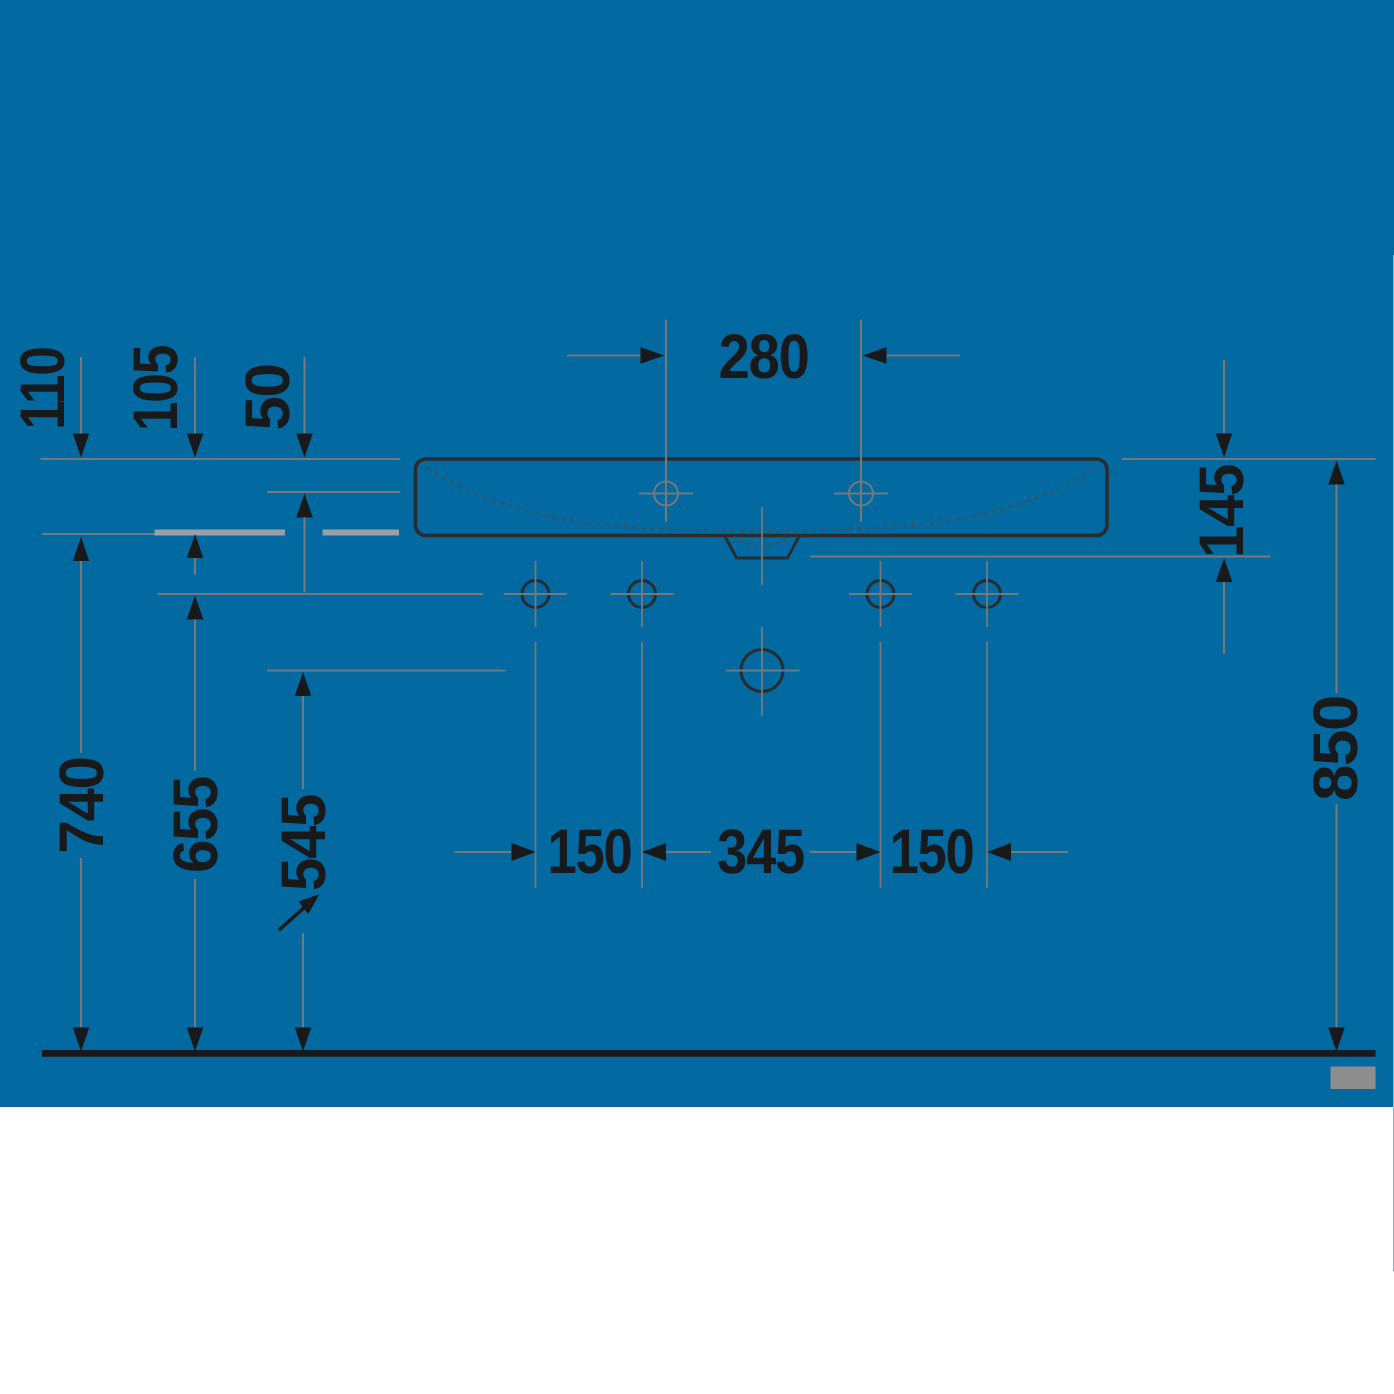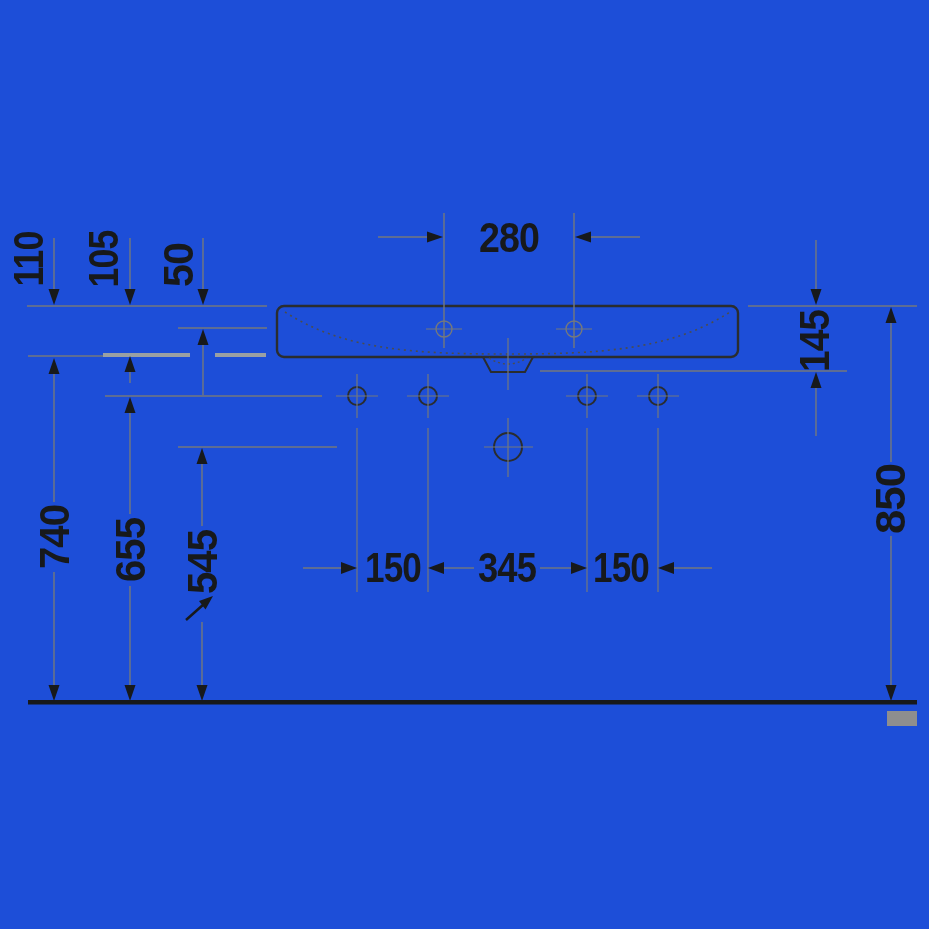--- a/index.html
+++ b/index.html
@@ -1,16 +1,16 @@
 <!DOCTYPE html>
 <html><head>
 <meta charset="utf-8">
 <style>
   html,body{margin:0;padding:0;background:#ffffff;}
-  .canvas{position:relative;width:929px;height:929px;background:#1d4ed8;overflow:hidden;
+  .canvas{position:relative;width:929px;height:738px;background:#0369a1;overflow:hidden;
           font-family:"Liberation Sans",sans-serif;}
   svg{position:absolute;left:0;top:0;}
   .ln   {stroke:#75797c;stroke-width:1.4;fill:none;}
   .lnt  {stroke:#75797c;stroke-width:1.2;fill:none;}
   .lnd  {stroke:#2a2d2f;stroke-width:2.4;fill:none;}
   .lnh  {stroke:#2a2d2f;stroke-width:2;fill:none;}
   .dot  {stroke:#4a4d4f;stroke-width:1.6;stroke-dasharray:2 4;fill:none;}
   .dot2 {stroke:#4a4d4f;stroke-width:1.4;stroke-dasharray:2 3;fill:none;}
   .gdash{stroke:#9aa0a3;stroke-width:4;fill:none;}
   .ar   {fill:#17191b;stroke:none;}

